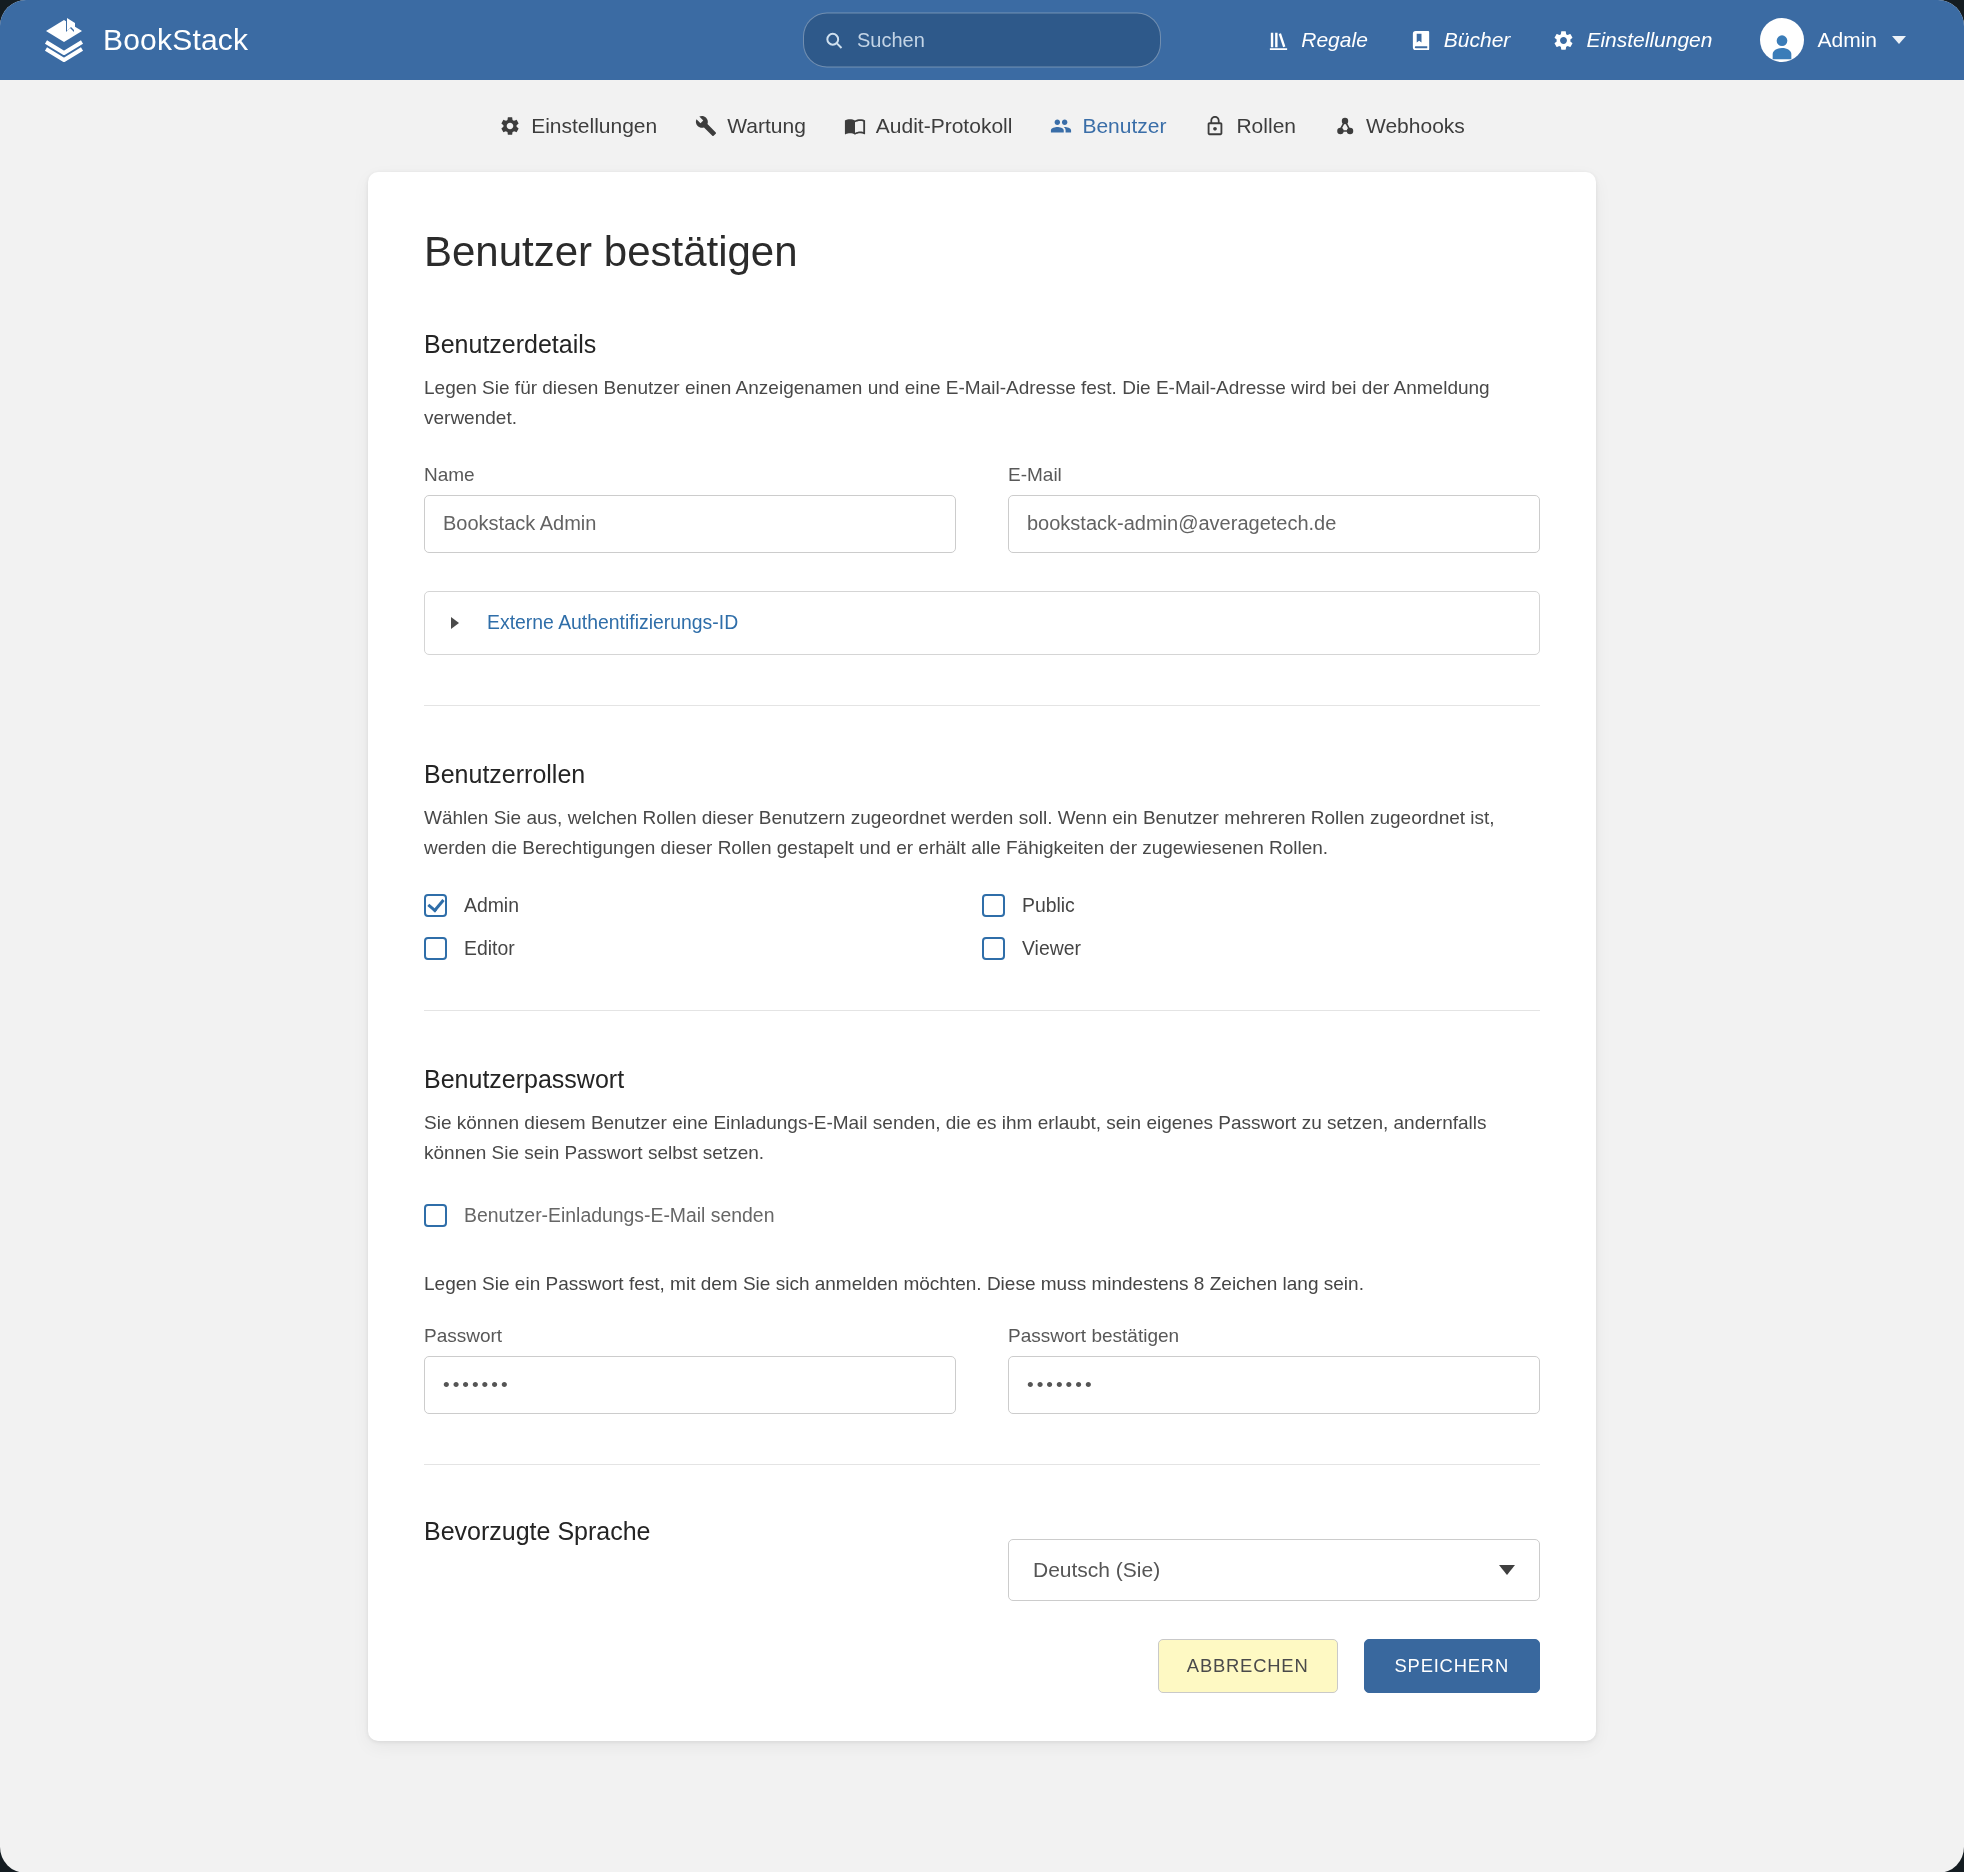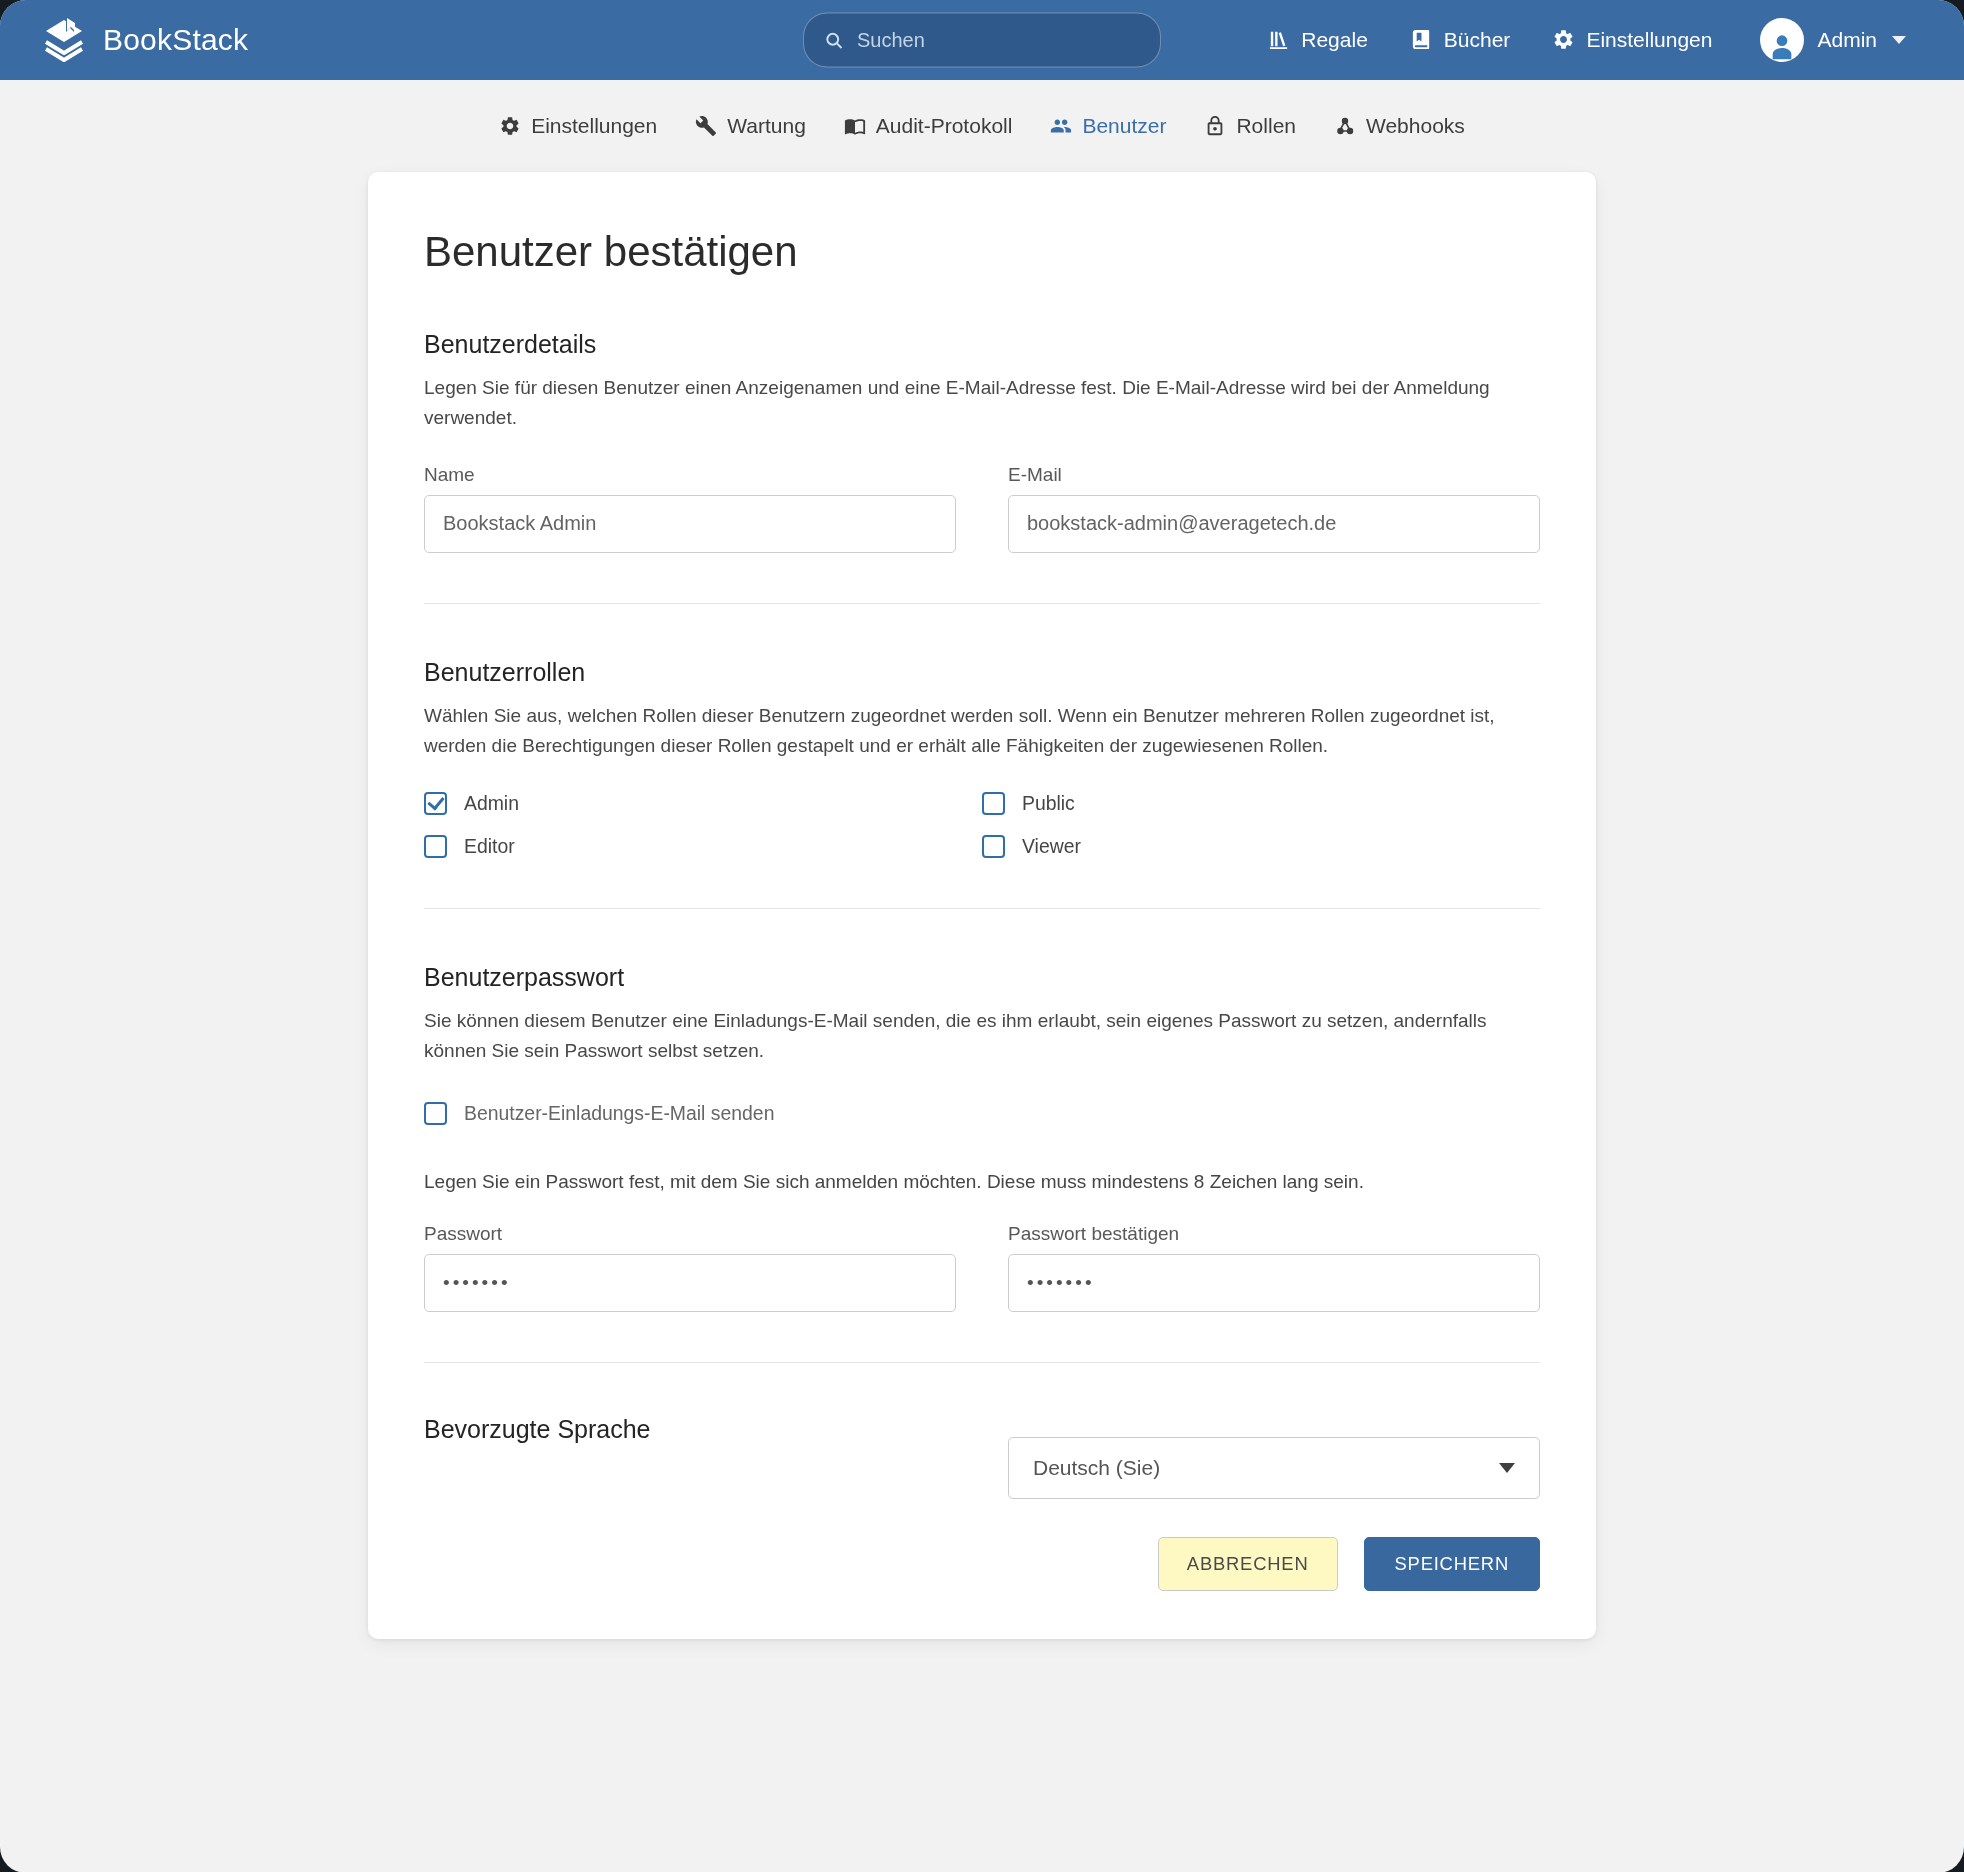--- a/index.html
+++ b/index.html
@@ -13,21 +13,21 @@
   .brand { display:flex; align-items:center; gap:15px; }
   .brand svg { width:48px; height:48px; display:block; }
   .brand-name { font-size:30px; font-weight:500; letter-spacing:0.2px; }
   .searchbar { position:absolute; left:50%; top:50%; transform:translate(-50%,-50%);
     width:358px; height:55px; border-radius:24px; background:rgba(13,42,77,0.28);
     border:1px solid rgba(255,255,255,0.32); display:flex; align-items:center; padding:0 20px; gap:13px; }
   .searchbar svg { width:20px; height:20px; flex:none; }
   .searchbar input { background:transparent; border:none; outline:none; color:#e3edf7; font-size:20px; width:100%; font-family:inherit; }
   .searchbar input::placeholder { color:#c3d4e6; }
   .hnav { margin-left:auto; display:flex; align-items:center; gap:42px; }
-  .hnav-item { display:flex; gap:11px; font-size:21px; cursor:pointer; }
+  .hnav-item { display:flex; align-items:center; gap:11px; font-size:21px; cursor:pointer;font-style:italic; }
   .hnav-item svg { width:23px; height:23px; }
   .huser { display:flex; align-items:center; gap:13px; margin-left:6px; cursor:pointer; }
   .avatar { width:44px; height:44px; border-radius:50%; background:#fff; display:flex; align-items:flex-end; justify-content:center; overflow:hidden; }
   .avatar svg { width:32px; height:32px; }
   .huser-name { font-size:21px; }
   .caret-down { width:0; height:0; border-left:7px solid transparent; border-right:7px solid transparent; border-top:8px solid #ecf2f8; margin-left:2px; }
 
   
   .tabs { display:flex; justify-content:center; align-items:center; gap:38px; padding:34px 0 28px; }
   .tab { display:flex; align-items:center; gap:10px; font-size:21px; color:#3d3d3d; cursor:pointer; }
@@ -186,20 +186,24 @@
       <div>
         <label class="flabel">Name</label>
         <input class="tinput" type="text" value="Bookstack Admin" style="">
       </div>
       <div>
         <label class="flabel">E-Mail</label>
         <input class="tinput" type="text" value="bookstack-admin@averagetech.de" style="">
       </div>
     </div>
 
+    <div class="expander">
+      <div class="tri-right"></div>
+      <span class="expander-link">Externe Authentifizierungs-ID</span>
+    </div>
 
     <hr>
 
     <h2 class="sec-head">Benutzerrollen</h2>
     <p class="desc">Wählen Sie aus, welchen Rollen dieser Benutzern zugeordnet werden soll. Wenn ein Benutzer mehreren Rollen zugeordnet ist, werden die Berechtigungen dieser Rollen gestapelt und er erhält alle Fähigkeiten der zugewiesenen Rollen.</p>
 
     <div class="checkgrid">
       <div class="check-item">
         <div class="cbox checked"></div>
         <span>Admin</span>

